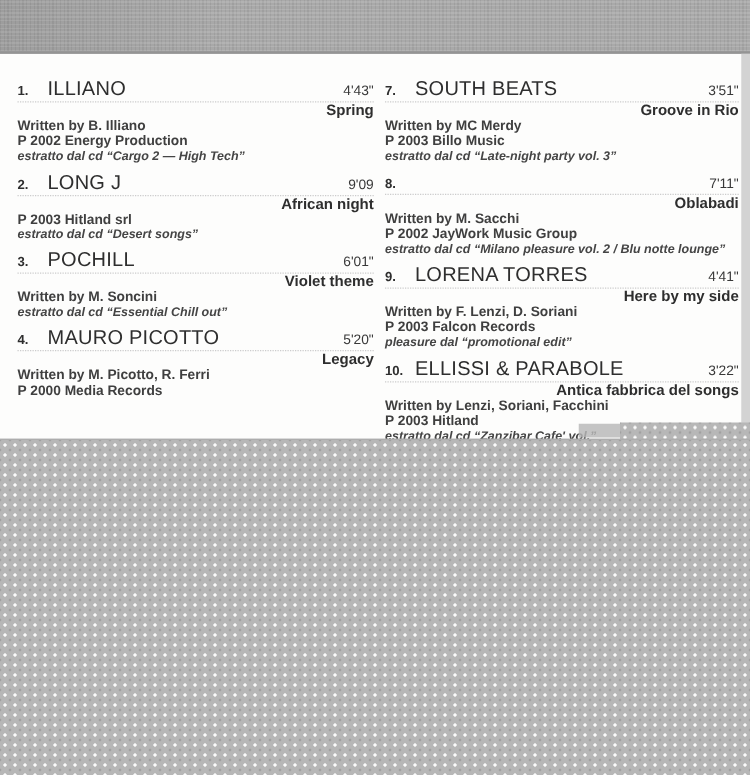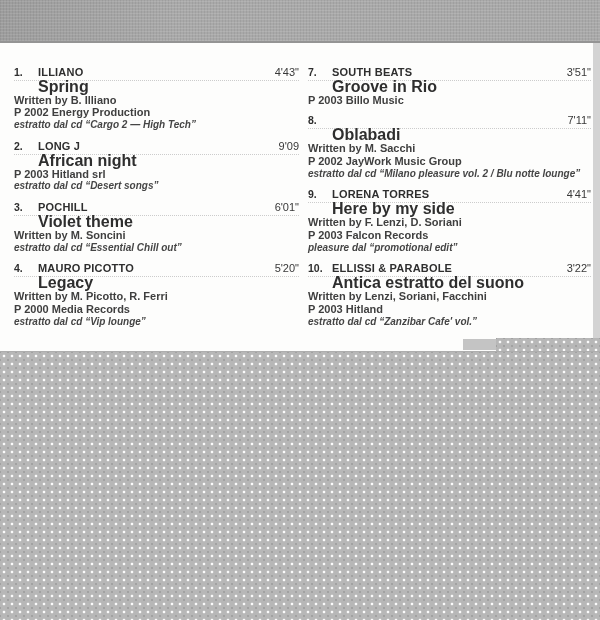--- a/index.html
+++ b/index.html
@@ -50,23 +50,23 @@
   .col-right{left:308px;width:283px;}
 
   .track{margin-bottom:8px;}
   .hdr{
     display:flex;align-items:baseline;
     line-height:12.8px;
     border-bottom:1px dotted #cccccc;
     padding-bottom:1px;
   }
   .num{flex:0 0 24px;width:24px;font-weight:bold;font-size:10.5px;color:#2e2e2e;}
-  .artist{font-weight:bold;font-size:11px;color:#2e2e2e;letter-spacing:.2px;white-space:nowrap;}
+  .artist{font-weight:normal;font-size:16px;color:#2e2e2e;letter-spacing:.2px;white-space:nowrap;}
   .dur{margin-left:auto;padding-left:6px;font-size:11px;color:#383838;white-space:nowrap;}
-  .title{margin-left:24px;font-weight:bold;font-size:16px;color:#2e2e2e;line-height:12.8px;}
+  .title{margin-left:24px;font-weight:bold;font-size:12px;color:#2e2e2e;line-height:12.8px;text-align:right;}
   .line{font-size:11px;line-height:12.8px;color:#3f3f3f;white-space:nowrap;font-weight:bold;}
   .src{font-style:italic;font-size:10px;color:#454545;}
 </style>
 </head>
 <body>
 
 <div class="top-band"></div>
 <div class="right-strip"></div>
 
 <div class="col col-left">
@@ -107,35 +107,36 @@
 
   <div class="track">
     <div class="hdr">
       <span class="num">4.</span>
       <span class="artist">MAURO PICOTTO</span>
       <span class="dur">5'20"</span>
     </div>
     <div class="title">Legacy</div>
     <div class="line">Written by M. Picotto, R. Ferri</div>
     <div class="line">P 2000 Media Records</div>
-    <div class="line src">estratto dal cd “Vip lounge”</div>
   </div>
 
 </div>
 
 <div class="col col-right">
 
   <div class="track">
     <div class="hdr">
       <span class="num">7.</span>
       <span class="artist">SOUTH BEATS</span>
       <span class="dur">3'51"</span>
     </div>
     <div class="title">Groove in Rio</div>
+    <div class="line">Written by MC Merdy</div>
     <div class="line">P 2003 Billo Music</div>
+    <div class="line src">estratto dal cd “Late-night party vol. 3”</div>
   </div>
 
   <div class="track">
     <div class="hdr">
       <span class="num">8.</span>
       <span class="dur">7'11"</span>
     </div>
     <div class="title">Oblabadi</div>
     <div class="line">Written by M. Sacchi</div>
     <div class="line">P 2002 JayWork Music Group</div>
@@ -153,21 +154,21 @@
     <div class="line">P 2003 Falcon Records</div>
     <div class="line src">pleasure dal “promotional edit”</div>
   </div>
 
   <div class="track">
     <div class="hdr">
       <span class="num">10.</span>
       <span class="artist">ELLISSI &amp; PARABOLE</span>
       <span class="dur">3'22"</span>
     </div>
-    <div class="title">Antica estratto del suono</div>
+    <div class="title">Antica fabbrica del songs</div>
     <div class="line">Written by Lenzi, Soriani, Facchini</div>
     <div class="line">P 2003 Hitland</div>
     <div class="line src">estratto dal cd “Zanzibar Cafe' vol.”</div>
   </div>
 
 </div>
 
 <div class="smudge"></div>
 <div class="bottom-wedge dotted-gray"></div>
 <div class="bottom-band dotted-gray"></div>

